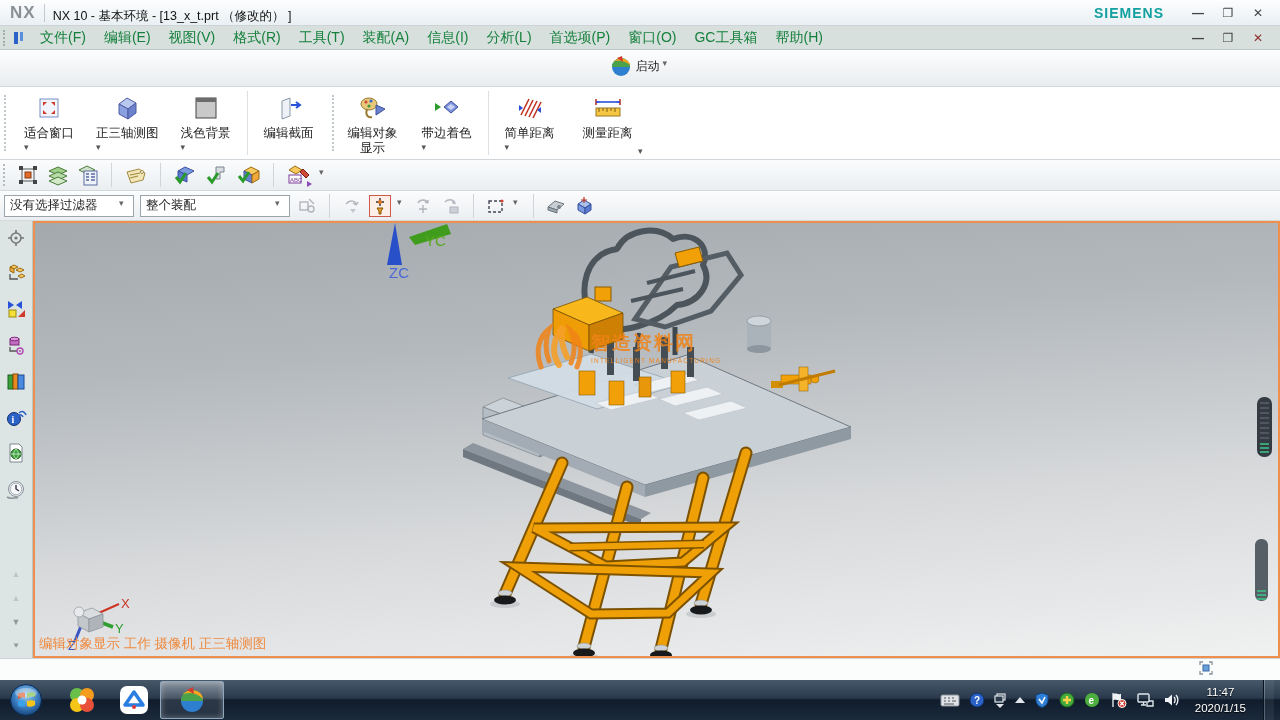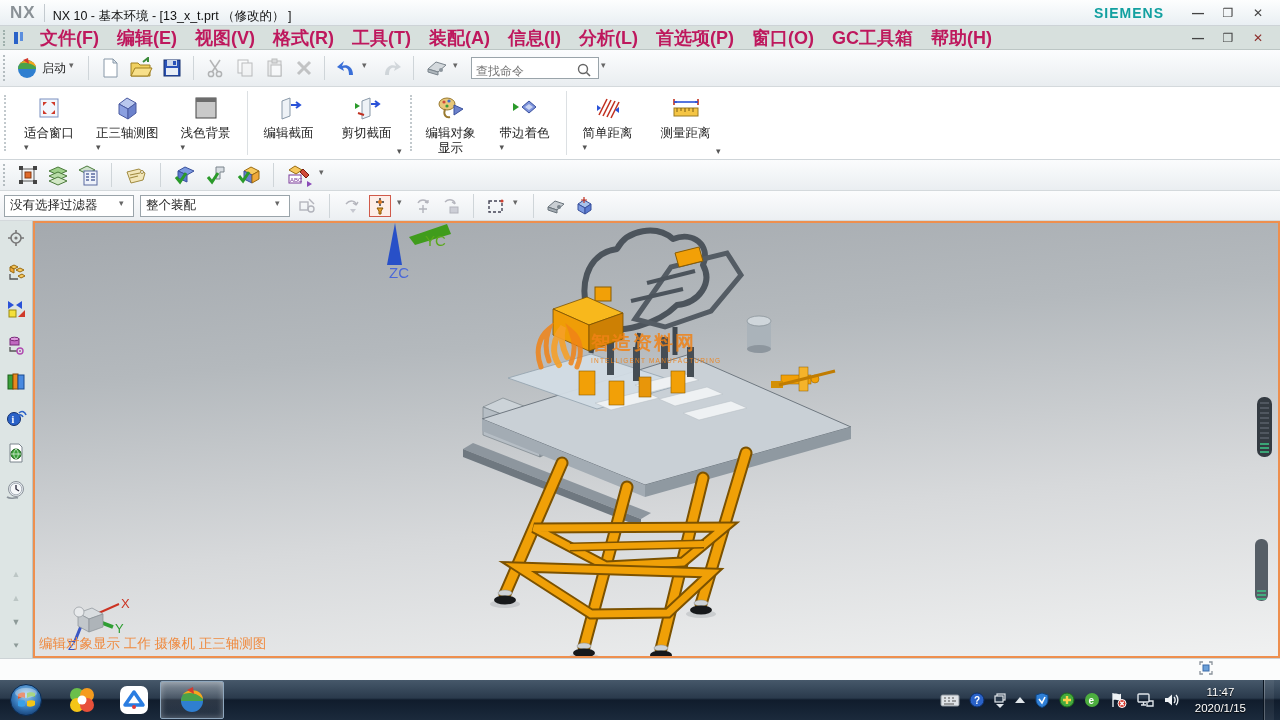--- a/index.html
+++ b/index.html
@@ -19,28 +19,28 @@
   .wc{width:16px;height:14px;position:relative;cursor:default;font-size:12px;line-height:14px;text-align:center;color:#444;}
   .wc-min::after{content:"—";font-weight:bold;}
   .wc-restore::after{content:"❐";}
   .wc-close::after{content:"✕";font-weight:bold;}
   .wc-close.red::after{color:#8c2f2c;}
 
   
   .menubar{position:absolute;left:0;top:26px;width:1280px;height:24px;background:#d7e0dd;
     border-bottom:1px solid #bcc6c4;display:flex;align-items:center;}
   .menubar .grip{height:16px;border-left:2px dotted #9fb0ac;margin:0 6px 0 3px;}
-  .menu-item{padding:2px 9px;font-size:18px;color:#be185d;cursor:default;font-weight:bold;}
+  .menu-item{padding:2px 9px;font-size:14px;color:#15803d;cursor:default;}
   .menubar .wcs{margin-left:auto;}
   .nxdoc{width:16px;height:16px;margin-right:4px;}
 
   
   .toolbar1{position:absolute;left:0;top:50px;width:1280px;height:37px;
     background:linear-gradient(#fcfdfe,#e9edf0);border-bottom:1px solid #d4d9dc;
-    display:flex;align-items:center;gap:2px;}
+    display:flex;align-items:center;gap:2px;flex-direction:column;}
   .toolbar1 .grip{height:26px;border-left:2px dotted #b4bcc0;margin:0 5px 0 3px;}
   .tsep{width:1px;height:24px;background:#cfd5d9;margin:0 5px;}
   .tbtn{display:flex;align-items:center;gap:3px;padding:2px 3px;border-radius:2px;}
   .tbtn.gray{opacity:.45;}
   .dd{width:9px;height:9px;position:relative;}
   .dd::after{content:"▾";position:absolute;left:0;top:-4px;font-size:9px;color:#666;}
   .searchbox{display:flex;align-items:flex-end;border:1px solid #9aa4aa;background:#fff;height:22px;width:128px;padding:0 4px;margin-left:4px;}
   .searchbox input{border:0;outline:0;width:100px;font-size:12px;font-family:inherit;color:#333;background:transparent;}
 
   
@@ -297,34 +297,20 @@
           <svg width="30" height="26" viewBox="0 0 30 26">
         <polygon points="8,6 16,3 16,21 8,24" fill="#eef2f6" stroke="#8898a8"></polygon>
         <path d="M17,10 L25,10 M22,7 L26,10 L22,13" stroke="#2a52d8" stroke-width="2" fill="none"></path>
       </svg>
         </span>
       <span class="rlab">
           <span>编辑截面</span>
         </span>
     </span>
 
-    <span class="rbtn">
-      <span class="ric">
-          <svg width="30" height="26" viewBox="0 0 30 26">
-        <polygon points="10,6 18,3 18,21 10,24" fill="#eef2f6" stroke="#8898a8"></polygon>
-        <path d="M3,8 L8,11 L3,14 Z" fill="#2a9a2a"></path>
-        <line x1="6" y1="18" x2="12" y2="20" stroke="#c03020" stroke-width="2"></line>
-        <path d="M19,9 L26,9 M23,6 L27,9 L23,12" stroke="#2a52d8" stroke-width="2" fill="none"></path>
-      </svg>
-        </span>
-      <span class="rlab">
-          <span>剪切截面</span>
-        </span>
-      <span class="corner-dd"></span>
-    </span>
 
     <span class="grip"></span>
 
     <span class="rbtn narrow">
       <span class="ric">
           <svg width="30" height="26" viewBox="0 0 30 26">
         <ellipse cx="11" cy="9" rx="8" ry="6" fill="#e8c87a" stroke="#9a7a30"></ellipse>
         <circle cx="8" cy="7" r="1.6" fill="#d04a3a"></circle>
             <circle cx="13" cy="6" r="1.6" fill="#3a6ad0"></circle>
             <circle cx="11" cy="11" r="1.6" fill="#3a9a3a"></circle>

